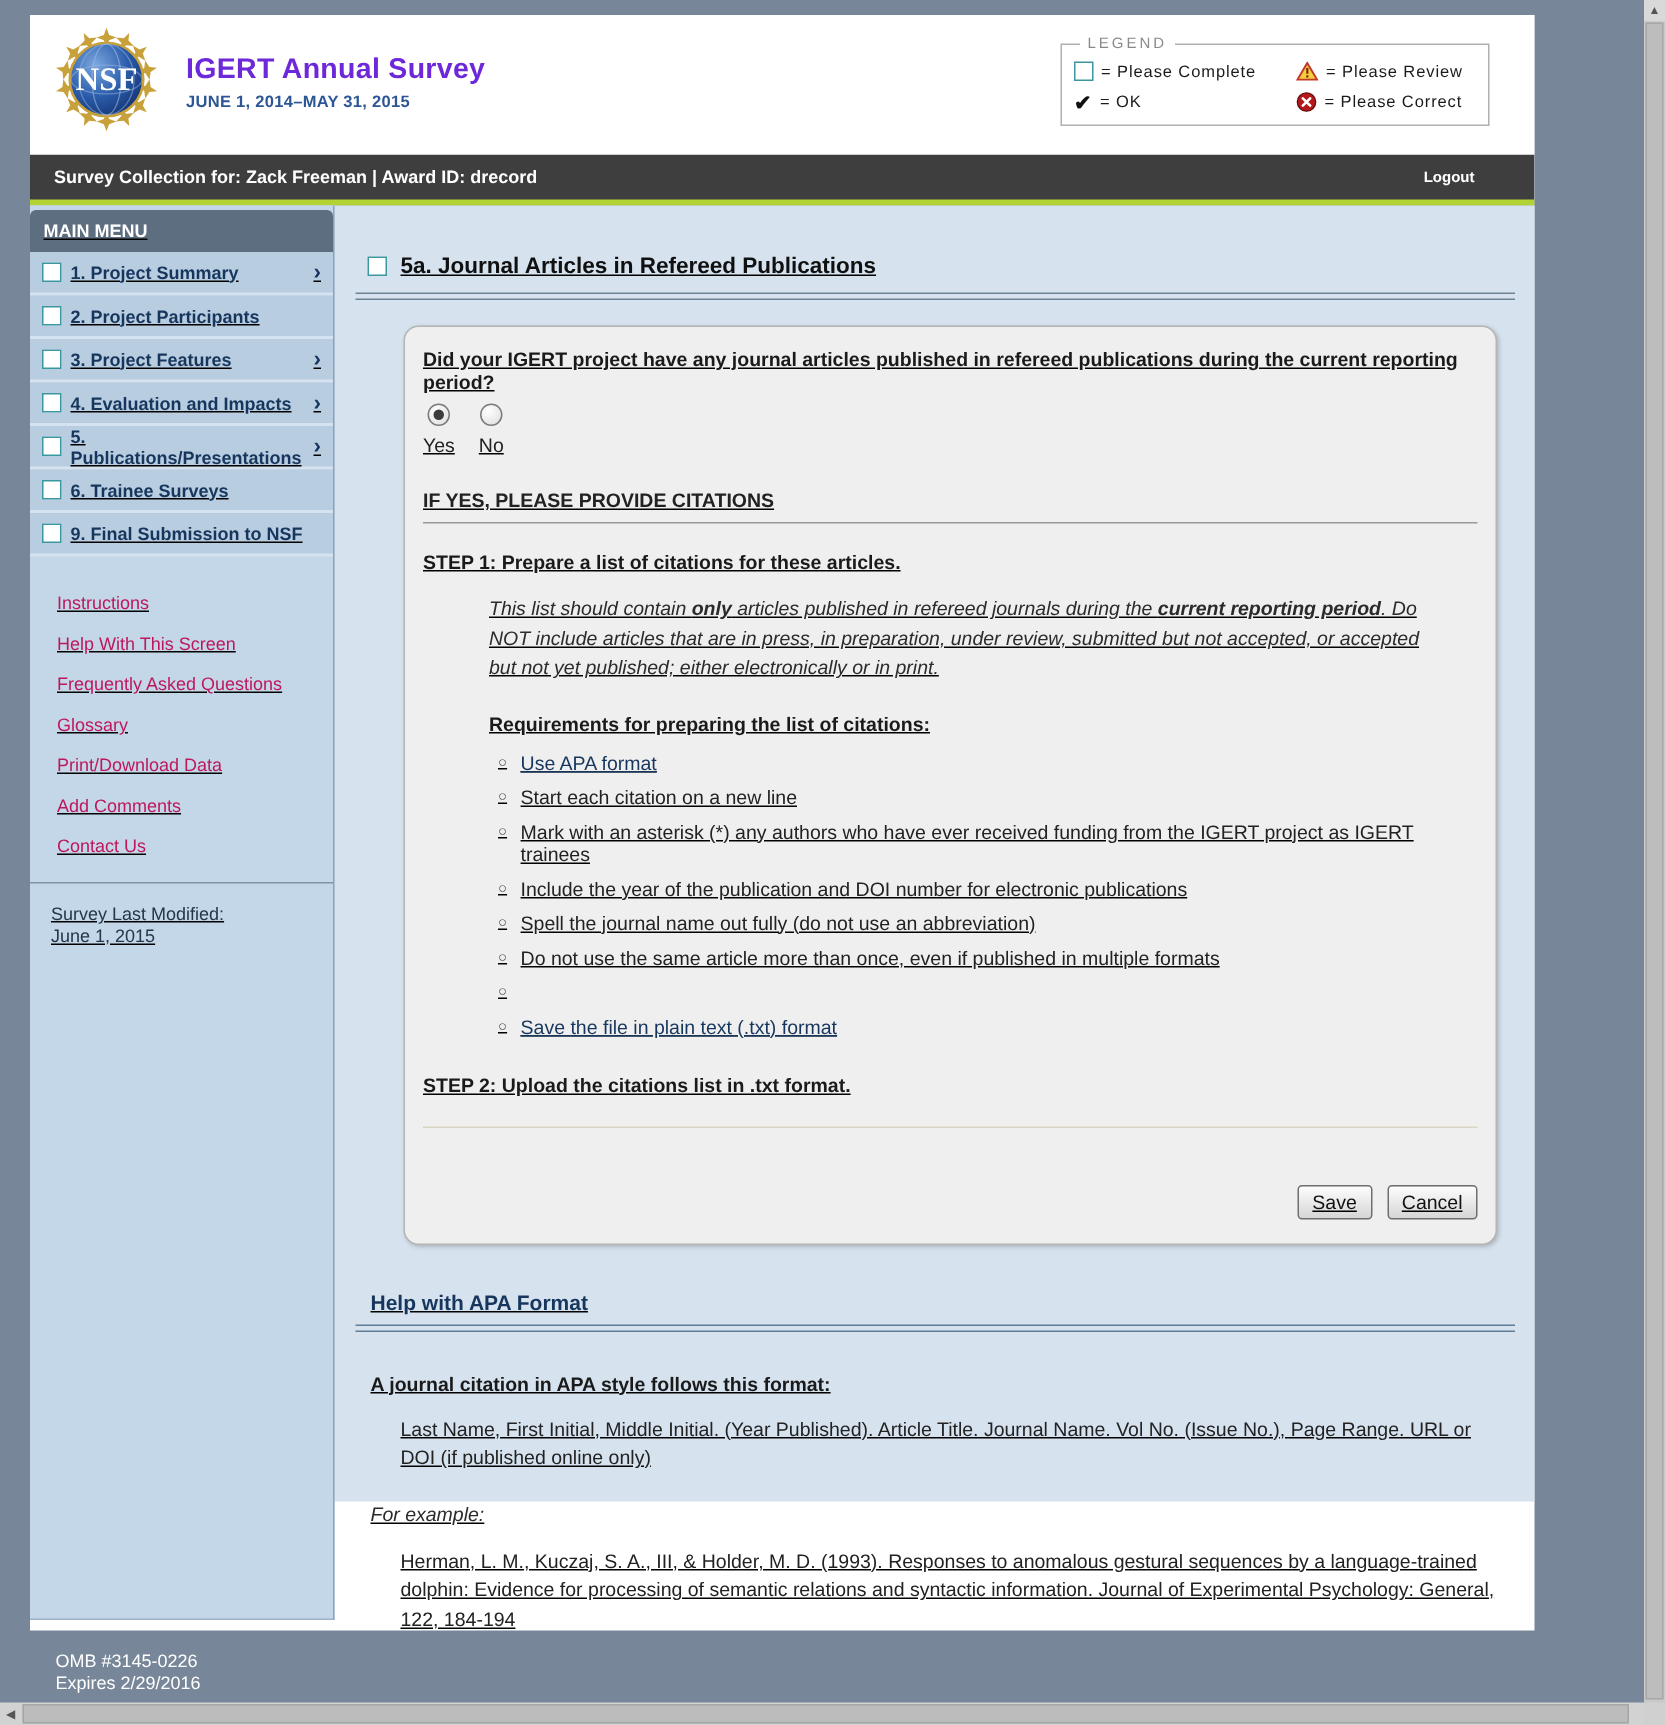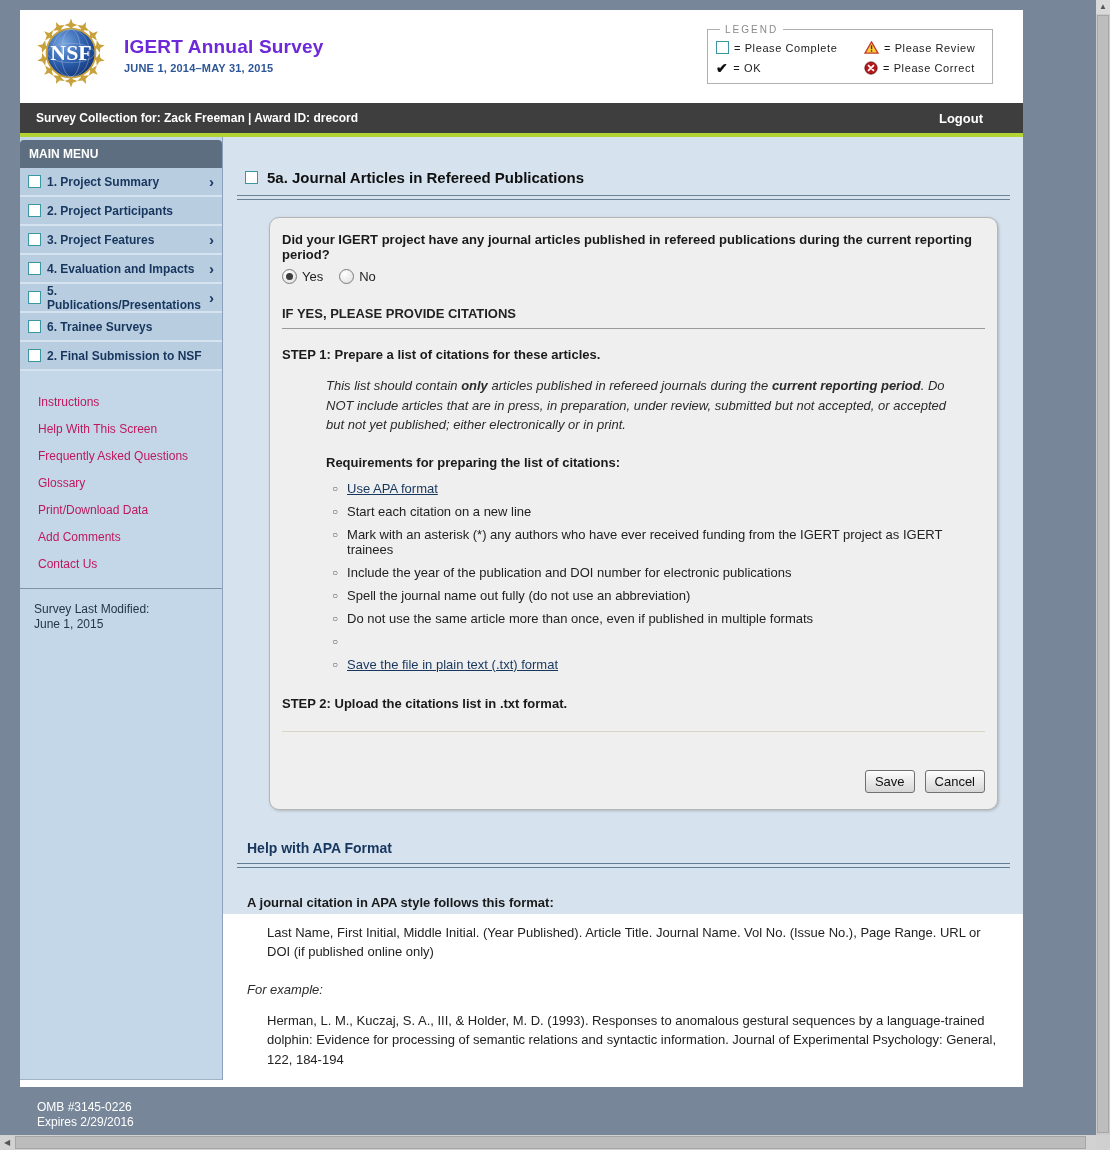--- a/index.html
+++ b/index.html
@@ -19,43 +19,43 @@
   fieldset.legendbox{position:absolute;right:30px;top:14px;width:268px;border:1px solid #b0b0b0;background:#fff;padding:6px 8px 8px;margin:0;}
   fieldset.legendbox legend{font-size:10px;color:#8a8a8a;letter-spacing:2px;padding:0 5px;margin-left:4px;}
   .leg-grid{display:grid;grid-template-columns:148px auto;row-gap:7px;}
   .leg-item{display:flex;align-items:center;gap:5px;font-size:11px;color:#1b1b1b;letter-spacing:.6px;white-space:nowrap;}
   .cb{display:inline-block;width:11px;height:11px;border:1px solid #3a96a0;background:#fff;flex:none;}
   .chk{font-size:14px;font-weight:bold;color:#111;line-height:11px;}
 
   
   .topbar{height:30px;background:#3e3e3e;border-bottom:4px solid #b2d333;display:flex;align-items:center;justify-content:space-between;padding:0 40px 0 16px;}
   .collection{color:#fff;font-size:12px;font-weight:bold;}
-  .logout{color:#fff;font-size:13px;font-weight:bold;cursor:pointer;}
-
-  
-  .content{display:flex;height:777px;background:#d6e3ef;}
+  .logout{color:#fff;font-size:10px;font-weight:bold;cursor:pointer;}
+
+  
+  .content{display:flex;height:864px;background:#d6e3ef;text-decoration:underline;}
   .sidebar{width:202px;flex:none;background:#c3d7e9;border-right:1px solid #8ba1bb;height:942px;border-bottom:1px solid #9fb2c6;}
   .menu-header{margin-top:3px;background:#5c6e80;color:#fff;font-size:12px;font-weight:bold;padding:7px 0 7px 9px;border-radius:4px 4px 0 0;}
   .menu-item{display:flex;align-items:center;gap:6px;background:#b9cde1;border-bottom:2px solid #d5e3f0;padding:0 8px;height:27px;font-size:12px;font-weight:bold;color:#17365d;cursor:pointer;}
   .menu-item .chev{margin-left:auto;font-size:15px;line-height:12px;}
   .side-links{margin:24px 0 0 18px;display:flex;flex-direction:column;gap:13px;}
   .side-link{font-size:12px;color:#be185d;cursor:pointer;}
   .side-divider{border:none;border-top:1px solid #7f93a9;margin:17px 0 13px 0;}
   .last-mod{margin-left:14px;font-size:12px;color:#24364a;line-height:15px;}
 
   .main{flex:1;padding:32px 13px 0 14px;}
   .page-title-row{display:flex;align-items:center;gap:9px;margin-left:8px;}
   .page-title{font-size:15px;font-weight:bold;color:#101010;}
   .dbl{margin-top:9px;height:3px;border-top:1px solid #6d8194;border-bottom:1px solid #6d8194;}
 
   
   .panel{margin:17px 12px 0 32px;background:#efefef;border:1px solid #b5b5b5;border-radius:10px;padding:14px 12px 16px;box-shadow:1px 1px 3px rgba(60,60,60,.28);}
   .question{font-size:13px;font-weight:bold;color:#1a1a1a;}
   .radio-row{margin-top:7px;display:flex;align-items:center;gap:16px;}
-  .radio-opt{display:flex;align-items:center;gap:5px;font-size:13px;color:#222;cursor:pointer;}
+  .radio-opt{display:flex;align-items:center;gap:5px;font-size:13px;color:#222;cursor:pointer;flex-direction:column;}
   .radio{width:13px;height:13px;border:1px solid #7b7b7b;border-radius:50%;background:radial-gradient(circle at 35% 30%,#ffffff,#dcdcdc);display:inline-block;position:relative;flex:none;}
   .radio.sel::after{content:"";position:absolute;inset:3px;border-radius:50%;background:#3c3c3c;}
   .ifyes{margin-top:22px;font-size:13px;font-weight:bold;color:#222;padding-bottom:7px;border-bottom:1px solid #9a9a9a;}
   .step{margin-top:18px;font-size:13px;font-weight:bold;color:#1a1a1a;}
   .note{margin:14px 18px 0 44px;font-style:italic;font-size:13px;color:#2b2b2b;line-height:1.5;}
   .note b{font-weight:bold;}
   .req-head{margin:20px 0 0 44px;font-size:13px;font-weight:bold;color:#1a1a1a;}
   .req-list{margin:11px 0 0 50px;padding:0;list-style:none;}
   .req-list li{display:flex;gap:9px;margin-bottom:8px;font-size:13px;color:#222;}
   .blt{color:#555;font-size:10px;line-height:15px;flex:none;}
@@ -196,21 +196,21 @@
         <span class="cb"></span>
         <span>5. Publications/Presentations</span>
         <span class="chev">›</span>
       </div>
       <div class="menu-item">
         <span class="cb"></span>
         <span>6. Trainee Surveys</span>
       </div>
       <div class="menu-item">
         <span class="cb"></span>
-        <span>2. Final Submission to NSF</span>
+        <span>9. Final Submission to NSF</span>
       </div>
 
       <div class="side-links">
         <span class="side-link">Instructions</span>
         <span class="side-link">Help With This Screen</span>
         <span class="side-link">Frequently Asked Questions</span>
         <span class="side-link">Glossary</span>
         <span class="side-link">Print/Download Data</span>
         <span class="side-link">Add Comments</span>
         <span class="side-link">Contact Us</span>

